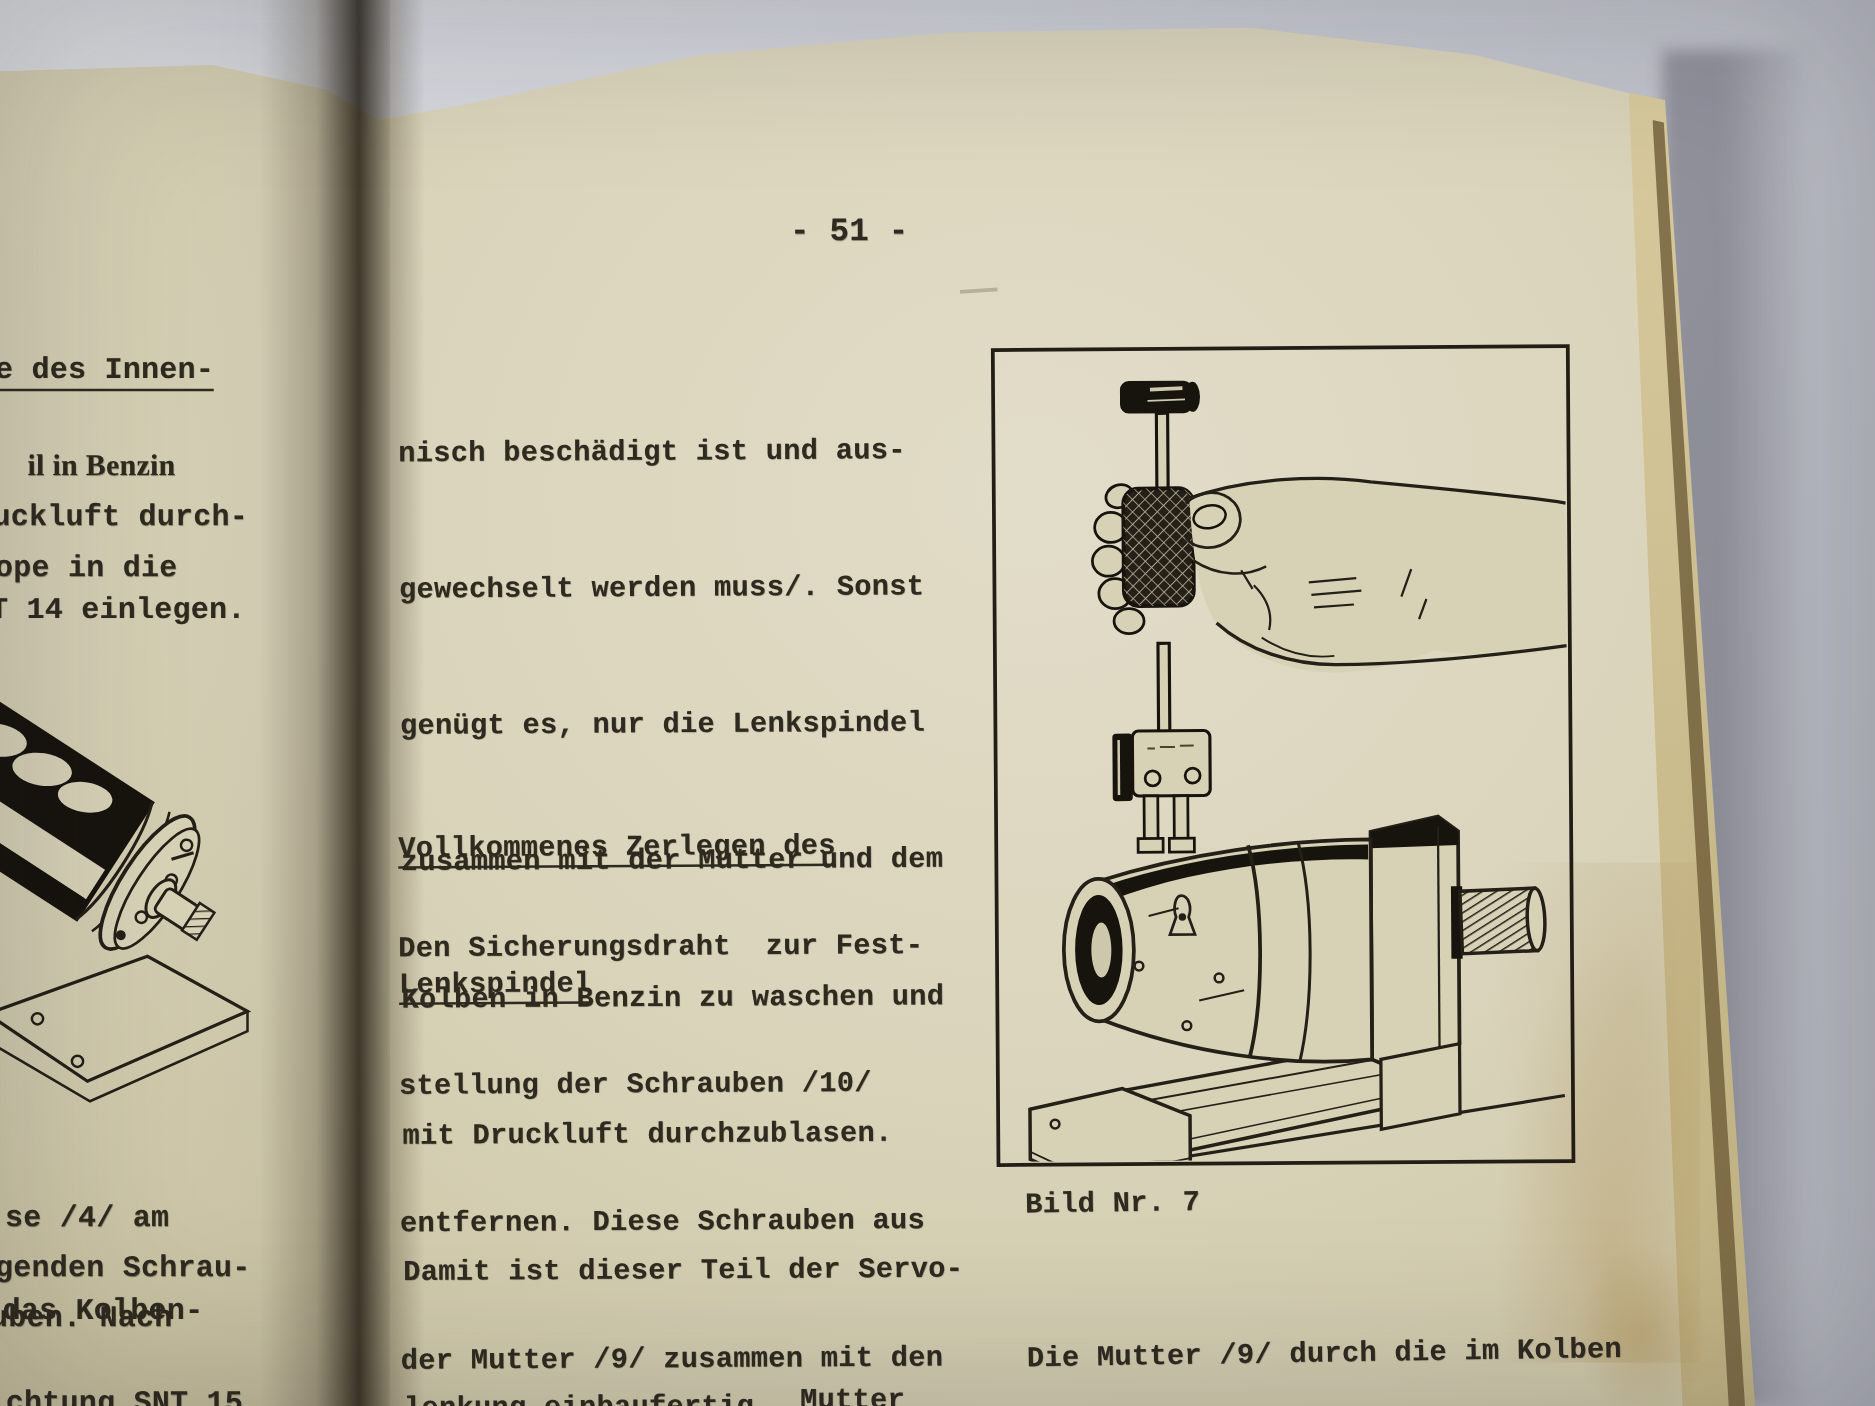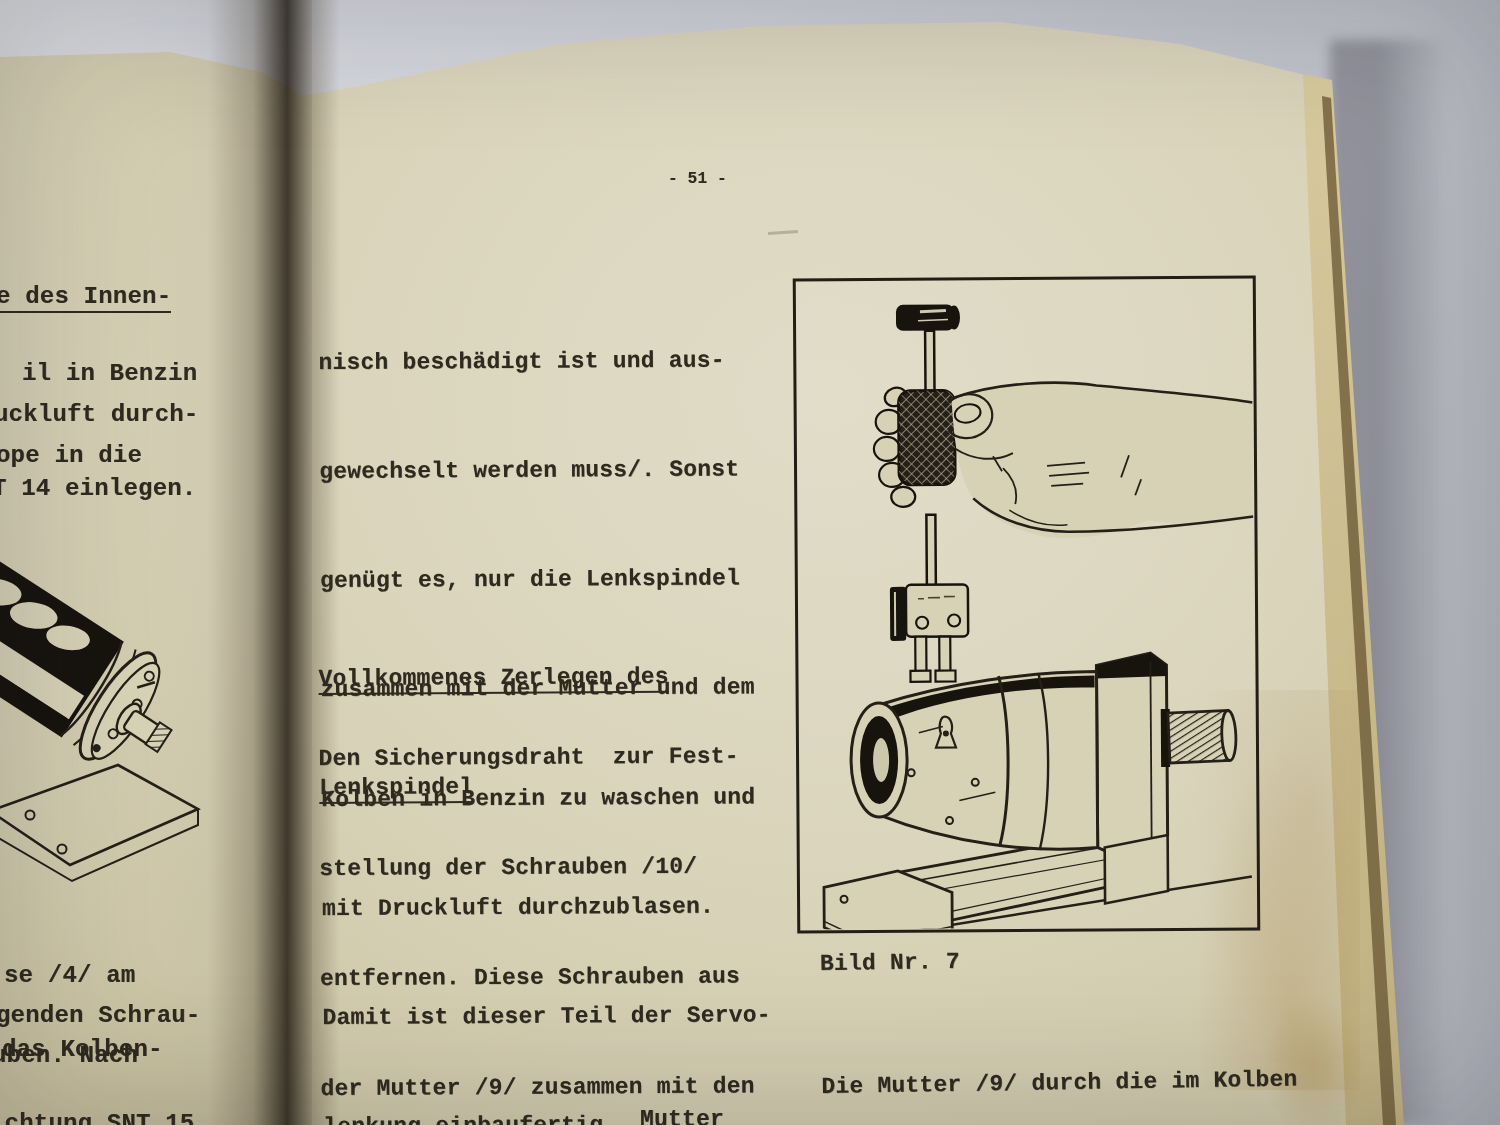--- a/index.html
+++ b/index.html
@@ -34,42 +34,42 @@
     box-shadow:inset 0 0 150px rgba(25,25,38,0.22);}
   .smudge{left:768px;top:231px;width:30px;height:3px;background:rgba(90,80,60,0.30);transform:rotate(-4deg);}
   
   .ink{color:#2f2a1f;font-weight:700;text-shadow:0.4px 0.4px 0.6px rgba(47,42,31,0.45);}
   .mono{font-size:23px;white-space:pre;letter-spacing:0.2px;}
   .mono-l{font-size:24px;white-space:pre;letter-spacing:0.2px;}
   .lh{line-height:36.4px;}
   .lh2{line-height:36.6px;}
   .lh3{line-height:37px;}
   .ul{border-bottom:2.5px solid currentColor;padding-bottom:1px;}
-  .pagenum{left:668px;top:170px;font-size:16px;}
+  .pagenum{left:632px;top:170px;font-size:26px;}
   .col-mid{left:318px;width:480px;transform:rotate(-0.35deg);transform-origin:left top;}
   .cap-col{left:820px;width:480px;transform:rotate(-0.9deg);transform-origin:left top;}
   
   .fig-frame{left:795px;top:277px;width:463px;height:655px;border:3.5px solid #221d15;
     box-sizing:border-box;transform:rotate(-0.4deg);background:rgba(255,255,255,0.04);}
 </style>
 </head>
 <body>
 
 <div class="abs book-shadow"></div>
 <div class="abs book"></div>
 <div class="abs left-tint"></div>
 <div class="abs gutter"></div>
 <div class="abs stack-band"></div>
 <div class="abs stack-line"></div>
 <div class="abs stain-right"></div>
 <div class="abs stain-corner"></div>
 <div class="abs smudge"></div>
 
 <div class="abs ink mono-l" style="left:-4px;top:283px;"><span class="ul">e des Innen-</span></div>
-<div class="abs ink mono-l" style="left:22px;top:360px;">il in Benzin</div>
+<div class="abs ink mono-l" style="left:22px;top:360px;font-family:Liberation Serif, serif;">il in Benzin</div>
 <div class="abs ink mono-l" style="left:-6px;top:401px;">uckluft durch-</div>
 <div class="abs ink mono-l" style="left:-4px;top:442px;">ope in die</div>
 <div class="abs ink mono-l" style="left:-8px;top:475px;">T 14 einlegen.</div>
 
 <svg class="abs" style="left:0;top:545px;" width="215" height="360" viewBox="0 0 215 360">
   <defs>
     <pattern id="lh" width="6" height="6" patternUnits="userSpaceOnUse" patternTransform="rotate(55)">
       <rect width="6" height="6" fill="#d7d1b6"></rect>
         <line x1="0" y1="0" x2="0" y2="6" stroke="#241f17" stroke-width="2"></line>
     </pattern>

